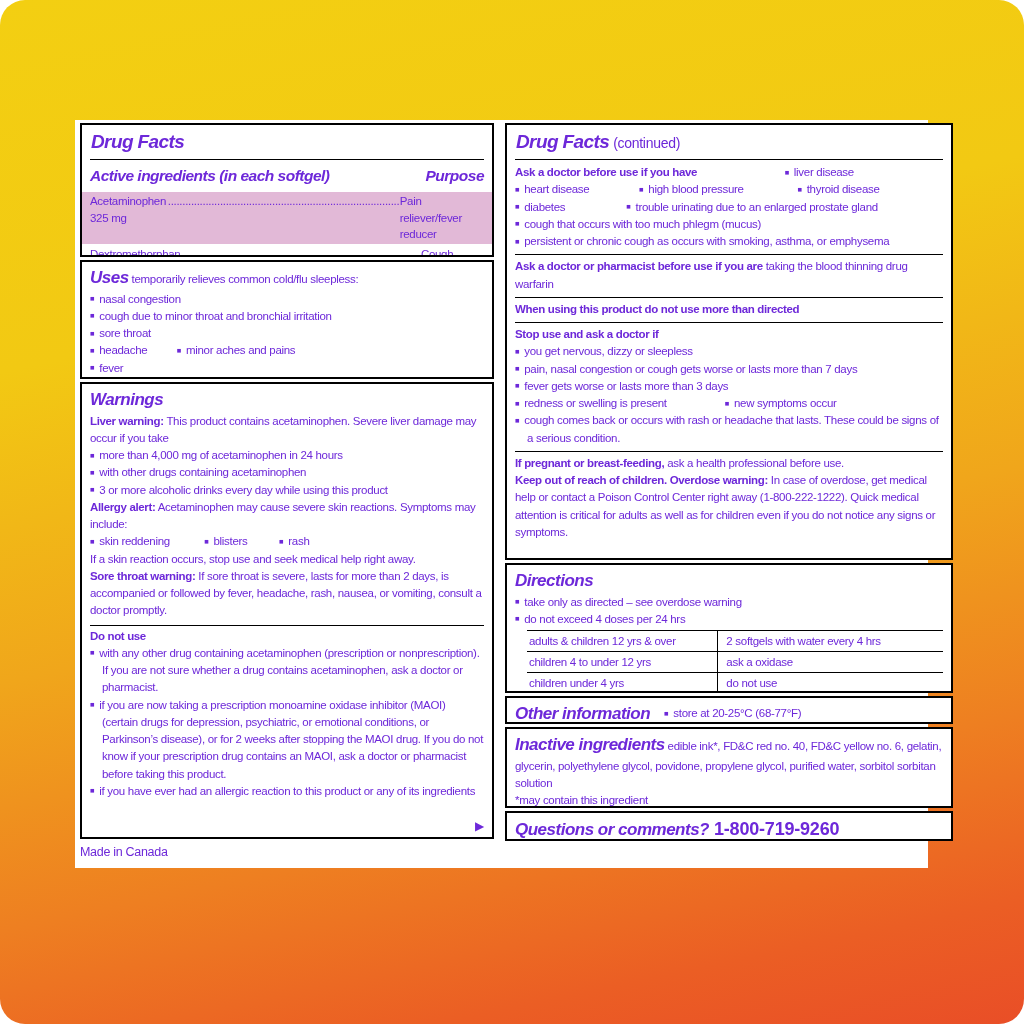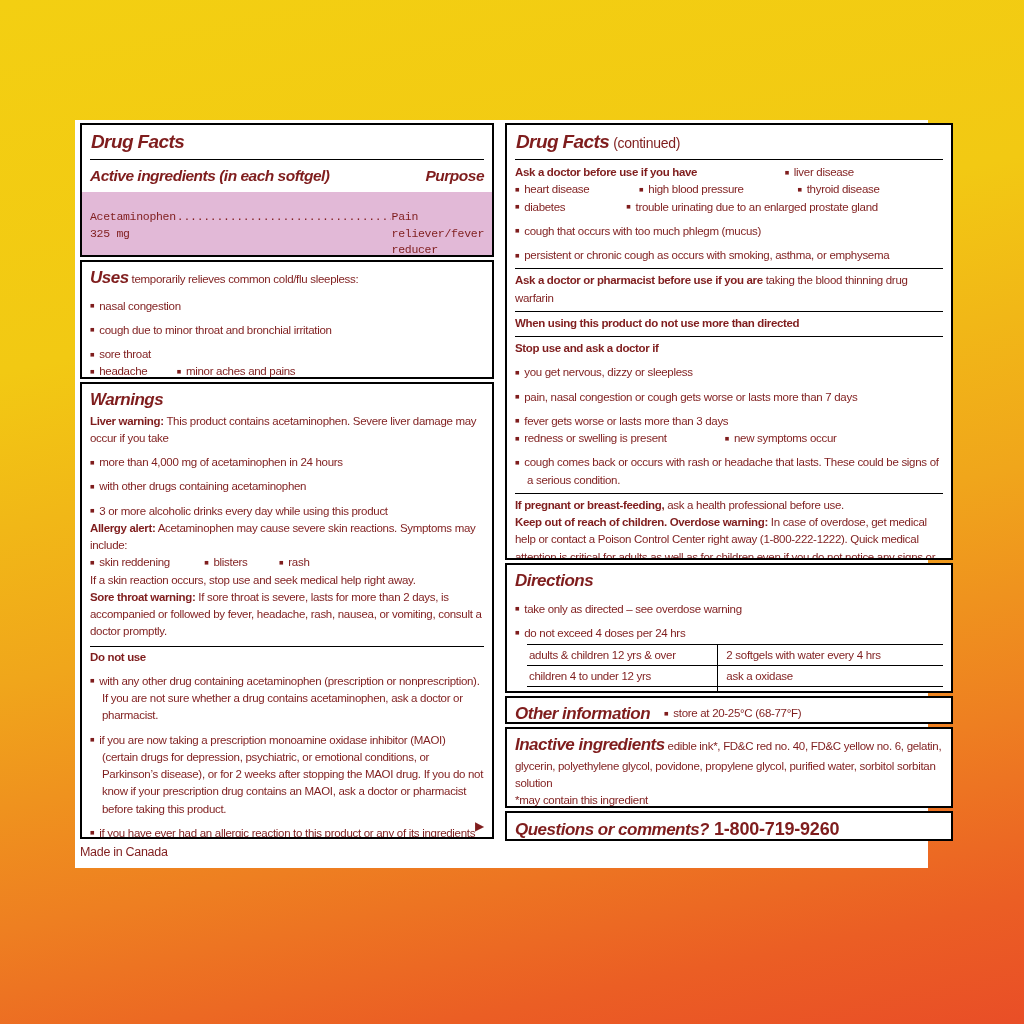--- a/index.html
+++ b/index.html
@@ -1,45 +1,45 @@
 <!DOCTYPE html>
 <html><head>
 <meta charset="utf-8">
 <style>
   html,body{margin:0;padding:0;}
   .stage{
     position:relative;width:1024px;height:1024px;overflow:hidden;
     background:linear-gradient(168deg,#F3CF12 0%,#F2C913 30%,#F0A61B 55%,#EE7F21 75%,#EB5E24 90%,#E94E27 100%);
-    font-family:"Liberation Sans",sans-serif;color:#7f1d1d;
+    font-family:"Liberation Sans",sans-serif;color:#6d28d9;border-radius:25px;
   }
   .panel{position:absolute;left:75px;top:120px;width:853px;height:748px;background:#ffffff;
          font-size:11.5px;letter-spacing:-0.3px;line-height:1.5;}
   .col{position:absolute;top:3px;display:flex;flex-direction:column;gap:3px;box-sizing:border-box;}
   .col-left{left:5px;width:414px;height:716px;}
   .col-right{left:430px;width:448px;height:718px;}
   .box{border:2.5px solid #000;background:#fff;padding:3px 8px 4px 8px;box-sizing:border-box;overflow:hidden;position:relative;}
   .lb1{height:134px;} .lb2{height:119px;} .lb3{flex:1;}
   .rb1{height:437px;} .rb2{height:130px;} .rb3{height:28px;} .rb4{height:81px;} .rb5{height:30px;}
 
   .df-title{font-size:19px;font-weight:bold;font-style:italic;letter-spacing:-0.6px;line-height:1.2;}
   .title-row{border-bottom:1.5px solid #000;padding:3px 0 5px 1px;margin-bottom:2px;}
   .cont{font-size:14px;font-weight:normal;font-style:normal;letter-spacing:-0.3px;margin-left:4px;}
   .h2{font-size:17px;font-weight:bold;font-style:italic;letter-spacing:-0.5px;}
   .para{margin:0;}
   b{letter-spacing:-0.35px;}
 
   .ai-head{display:flex;justify-content:space-between;align-items:baseline;
            font-size:15.5px;font-weight:bold;font-style:italic;letter-spacing:-0.5px;padding:2px 0 4px;}
   .ai-row{display:flex;align-items:baseline;line-height:1.45;}
-  .hl{background:#E2B9D7;margin:1px -8px 2px;padding:17px 8px;font-family:Liberation Mono, monospace;}
+  .hl{background:#E2B9D7;margin:1px -8px 2px;padding:1px 8px;}
   .leader{flex:1 1 auto;overflow:hidden;white-space:nowrap;margin:0 1px;}
   .leader::after{content:"........................................................................................................................";}
 
   .bsq::before{content:"\25A0";font-size:7.5px;margin-right:5px;position:relative;top:-1.5px;}
-  .bl{padding-left:12px;text-indent:-12px;margin-top:7px;}
+  .bl{padding-left:12px;text-indent:-12px;}
   .rel{position:relative;}
   .abs{position:absolute;text-indent:0;}
 
   .sec{border-top:1.2px solid #000;padding:3px 0 4px;}
   .sec-first{padding:2px 0 4px;}
   .dnu-rule{border-top:1.2px solid #000;margin:5px 0 2px;}
 
   .dose-table{margin:2px 0 0 12px;border-top:1.2px solid #000;}
   .dose-row{display:flex;border-bottom:1.2px solid #000;line-height:1.45;}
   .dose-row:last-child{border-bottom:none;}

